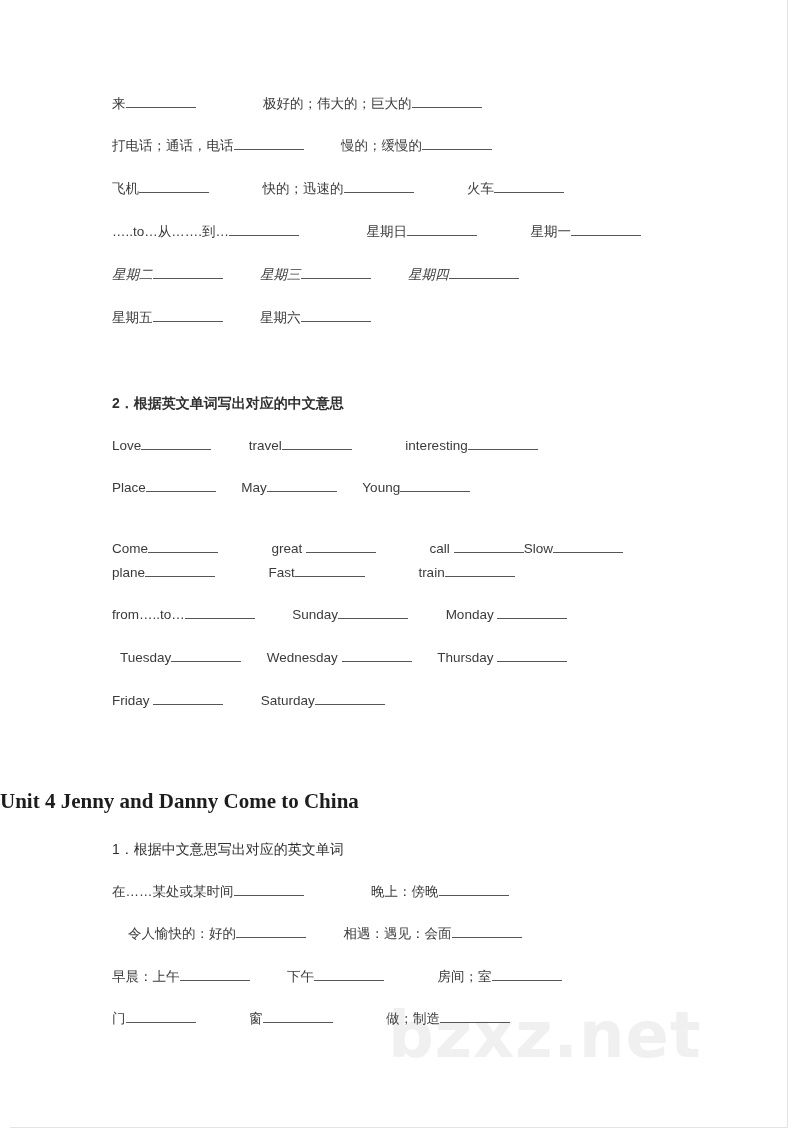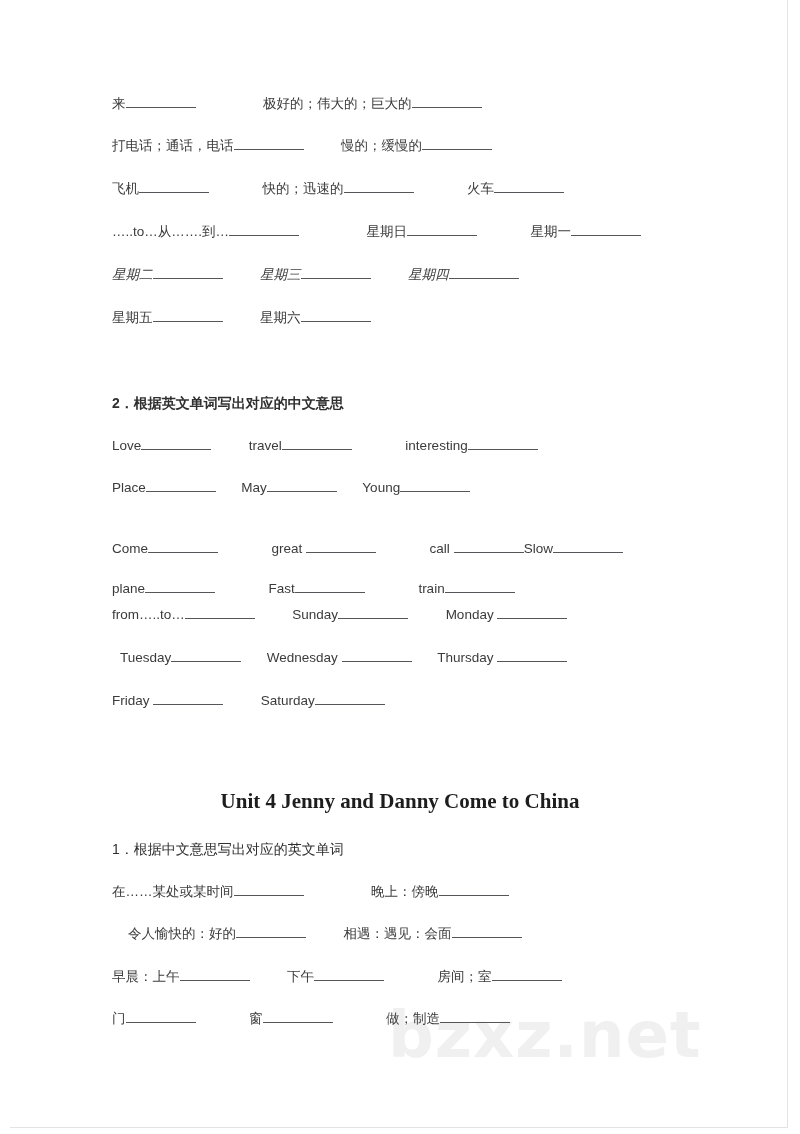--- a/index.html
+++ b/index.html
@@ -86,21 +86,21 @@
     font-size: 14px;
     white-space: nowrap;
     color: #2f2f2f;
   }
   .section-heading.bold { font-weight: bold; }
 
   .unit-title {
     position: absolute;
     left: 0;
     width: 800px;
-    text-align: center;
+    text-align: left;
     font-family: "Liberation Serif", "DejaVu Serif", serif;
     font-weight: bold;
     font-size: 21px;
     color: #1d1d1d;
     white-space: nowrap;
   }
 </style>
 </head>
 <body>
 
@@ -174,21 +174,21 @@
     </div>
 
     <div class="row" style="top:521px;margin-top:19px;">
       <span class="item"><span>Come</span><span class="blank b-long"></span></span>
       <span class="gap-l"></span>
       <span class="item"><span>great </span><span class="blank b-long"></span></span>
       <span class="gap-l"></span>
       <span class="item"><span>call </span><span class="blank b-long"></span></span><span class="item"><span>Slow</span><span class="blank b-long"></span></span>
     </div>
 
-    <div class="row" style="top:580px;">
+    <div class="row" style="top:564px;">
       <span class="item"><span>plane</span><span class="blank b-long"></span></span>
       <span class="gap-l"></span>
       <span class="item"><span>Fast</span><span class="blank b-long"></span></span>
       <span class="gap-l"></span>
       <span class="item"><span>train</span><span class="blank b-long"></span></span>
     </div>
 
     <div class="row" style="top:606px;">
       <span class="item"><span>from…..to…</span><span class="blank b-long"></span></span>
       <span class="gap-m"></span>

